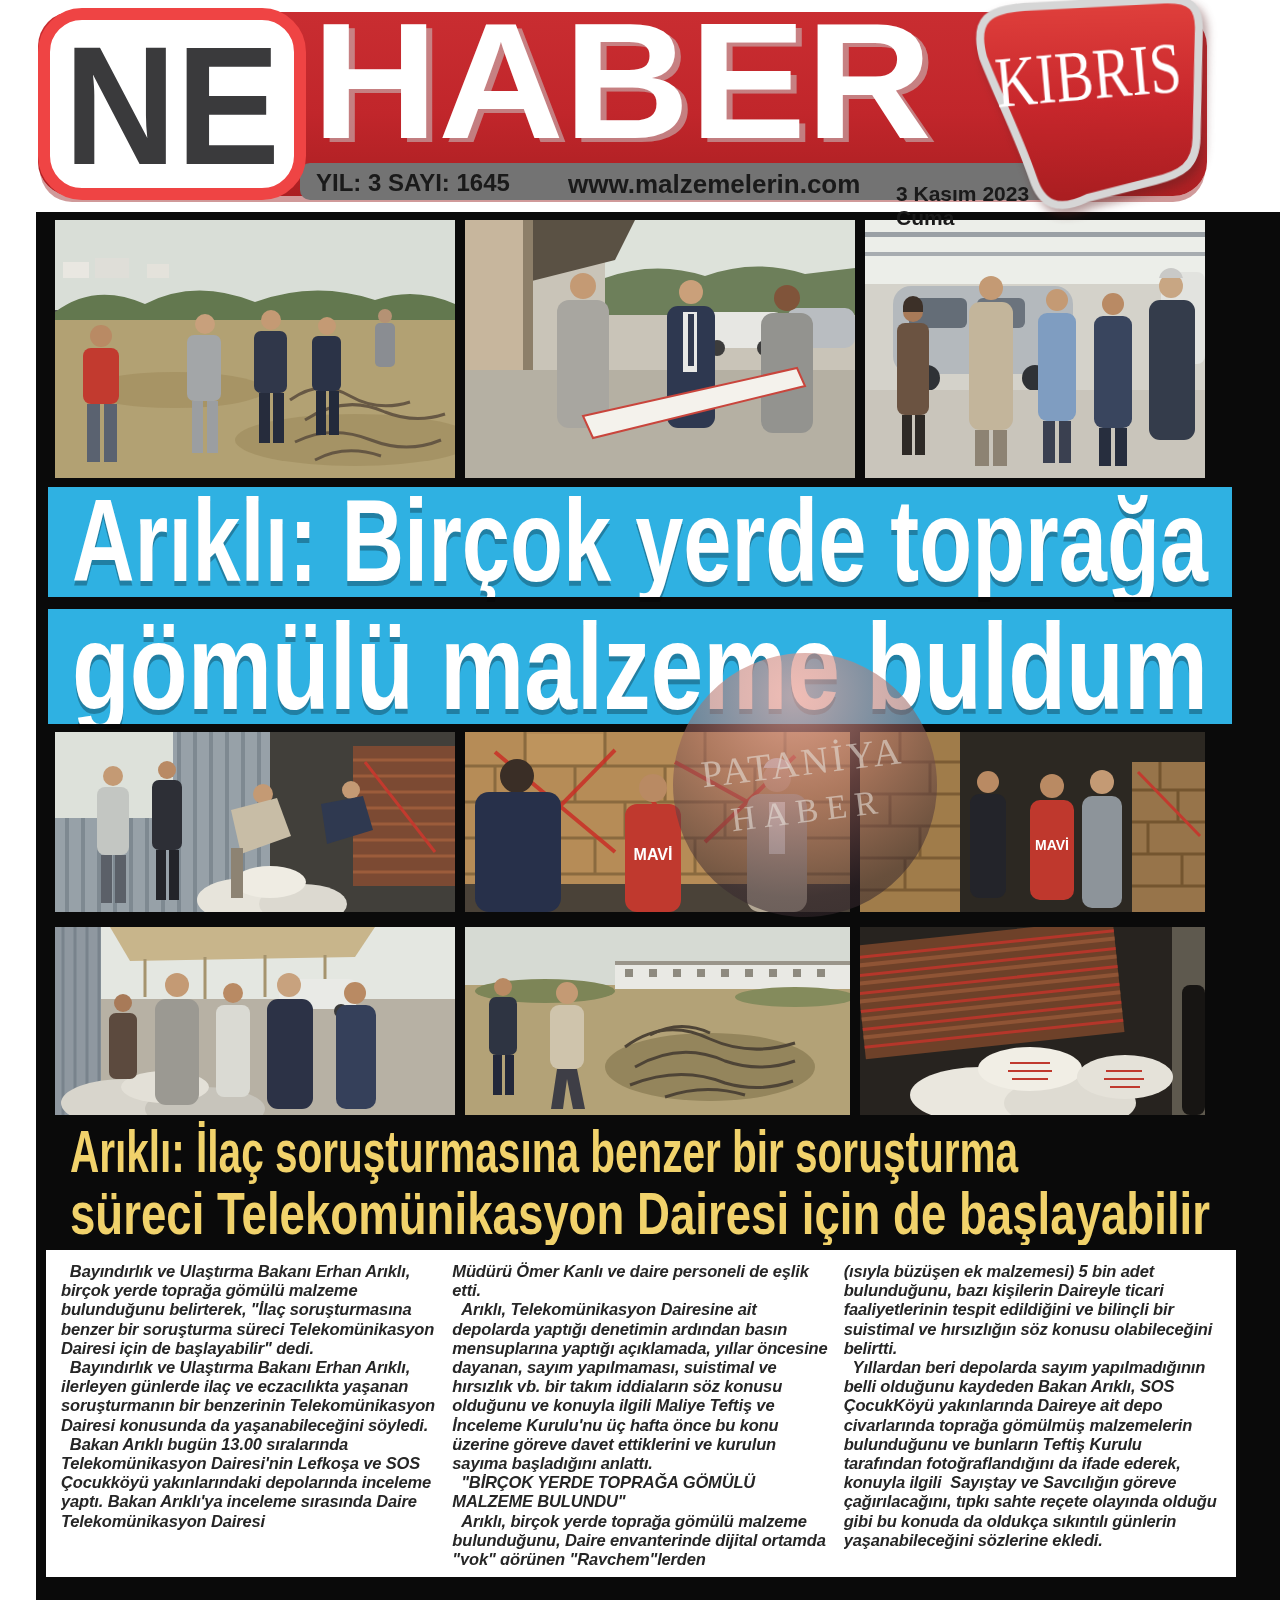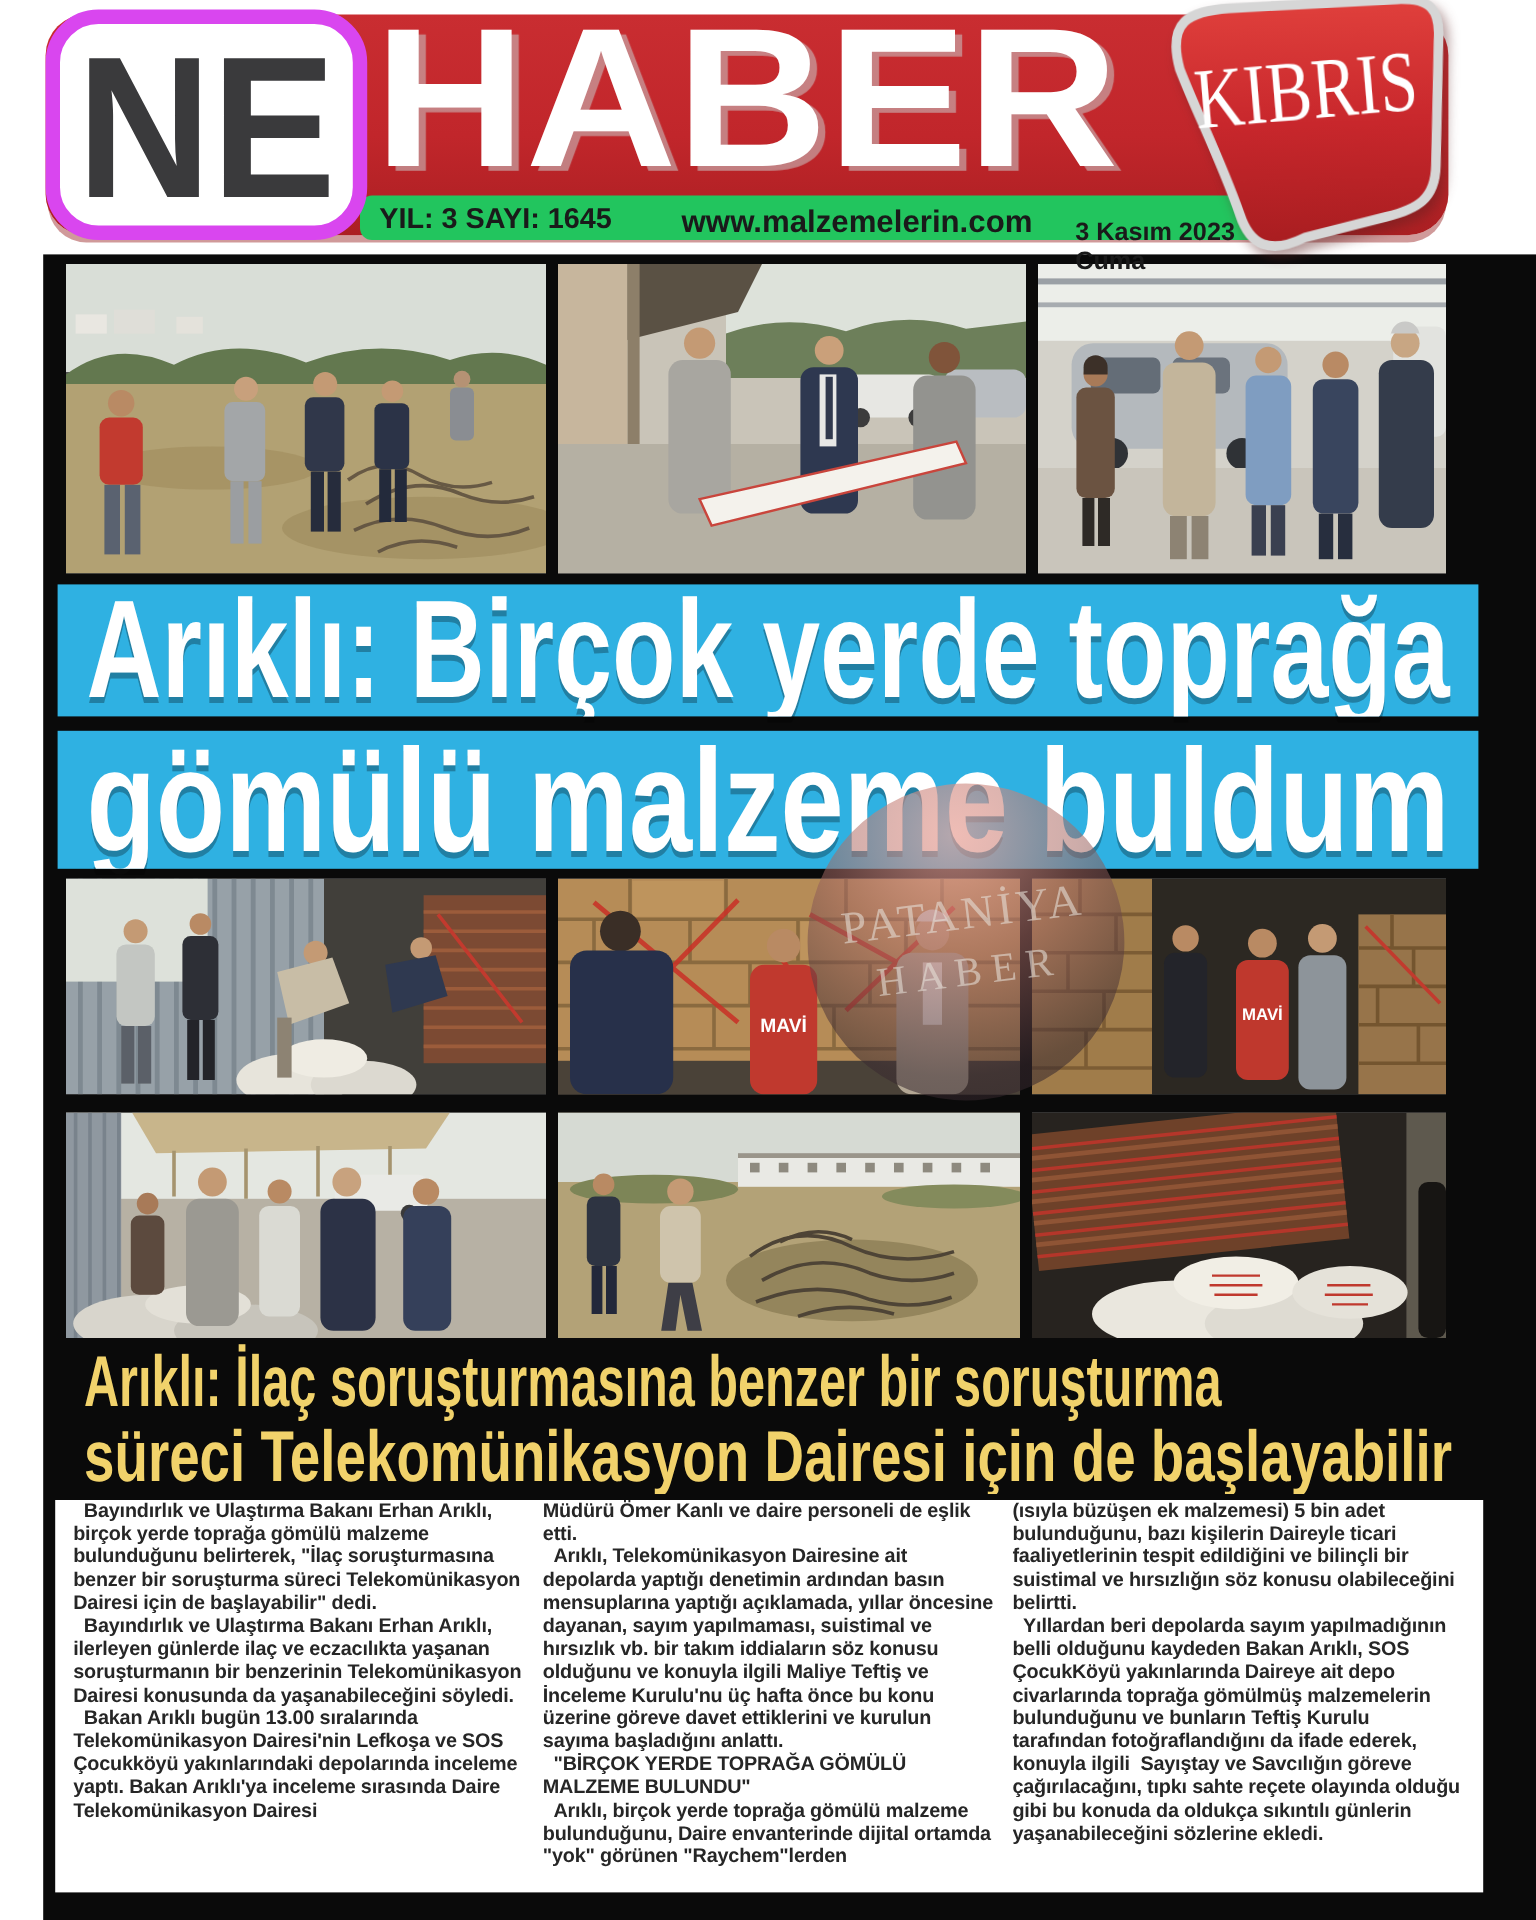--- a/index.html
+++ b/index.html
@@ -4,28 +4,28 @@
 <style>
   * { margin:0; padding:0; box-sizing:border-box; }
   body { background:#ffffff; font-family:"Liberation Sans", sans-serif; }
   .page { position:relative; width:1280px; height:1600px; background:#fff; overflow:hidden; margin:0 auto; }
 
   
   .redbox { position:absolute; left:38px; top:12px; width:1169px; height:184px;
             background:linear-gradient(180deg,#c92d31 0%,#c1262b 55%,#ab1f22 100%);
             border-radius:34px; box-shadow:0 8px 0 -2px rgba(150,30,30,.45); z-index:1; }
   .nebox { position:absolute; left:38px; top:8px; width:268px; height:192px;
-           background:#fff; border:12px solid #d946ef; border-radius:44px;
+           background:#fff; border:12px solid #ef4444; border-radius:44px;
            display:flex; align-items:center; justify-content:center; z-index:3; }
   .haber { position:absolute; left:310px; top:8px; width:628px; height:158px; z-index:2; }
   .haber text { font-weight:bold; fill:#ffffff; }
   .haber svg { filter:drop-shadow(6px 4px 0 rgba(200,200,200,.55)); }
   .ne-text { font-weight:bold; fill:#3a3a3c; }
   .metastrip { position:absolute; left:300px; top:163px; width:780px; height:37px;
-               background:#22c55e; border-radius:10px 0 0 10px; z-index:2; }
+               background:#737373; border-radius:10px 0 0 10px; z-index:2; }
   .metastrip span { position:absolute; top:6px; font-weight:bold; color:#1a1a1a; font-size:24px; }
   .meta-yil  { left:16px; }
   .meta-sayi { left:88px; }
   .meta-web  { left:268px; font-size:26px !important; }
   .meta-date { left:596px; font-size:21px !important; top:9px !important;margin-top:10px; }
   .kibris { position:absolute; left:948px; top:-2px; width:260px; height:215px; z-index:4;
             transform:rotate(-1deg); }
   .kibris svg { filter:drop-shadow(4px 6px 5px rgba(90,30,30,.45)); }
   .kibris text { fill:#ffffff; font-family:"Liberation Serif", serif; }
 
@@ -47,21 +47,21 @@
                border-radius:50%; z-index:6; transform:rotate(-7deg);
                background:radial-gradient(circle at 50% 16%, rgba(233,163,153,.72) 0%,
                           rgba(165,105,100,.55) 40%, rgba(58,42,48,.55) 78%, rgba(45,35,40,.58) 100%);
                display:flex; flex-direction:column; align-items:center; justify-content:center;
                color:rgba(228,222,214,.6); font-family:"Liberation Serif", serif; }
   .wm1 { font-size:38px; letter-spacing:3px; }
   .wm2 { font-size:34px; letter-spacing:8px; margin-top:8px; }
 
   
   .article-panel { position:absolute; left:10px; top:1038px; width:1190px; height:327px;
-                   background:#ffffff; display:flex; gap:14px; padding:0 15px; z-index:2; }
+                   background:#ffffff; display:flex; gap:14px; padding:12px 15px; z-index:2;font-style:italic; }
   .col { flex:1; font-size:16.5px; line-height:19.2px; font-weight:bold; color:#262626;
          white-space:pre-line; overflow:hidden; letter-spacing:-0.15px; }
 </style>
 </head>
 <body>
 
 <div class="page">
 
   <div class="redbox"></div>
 

